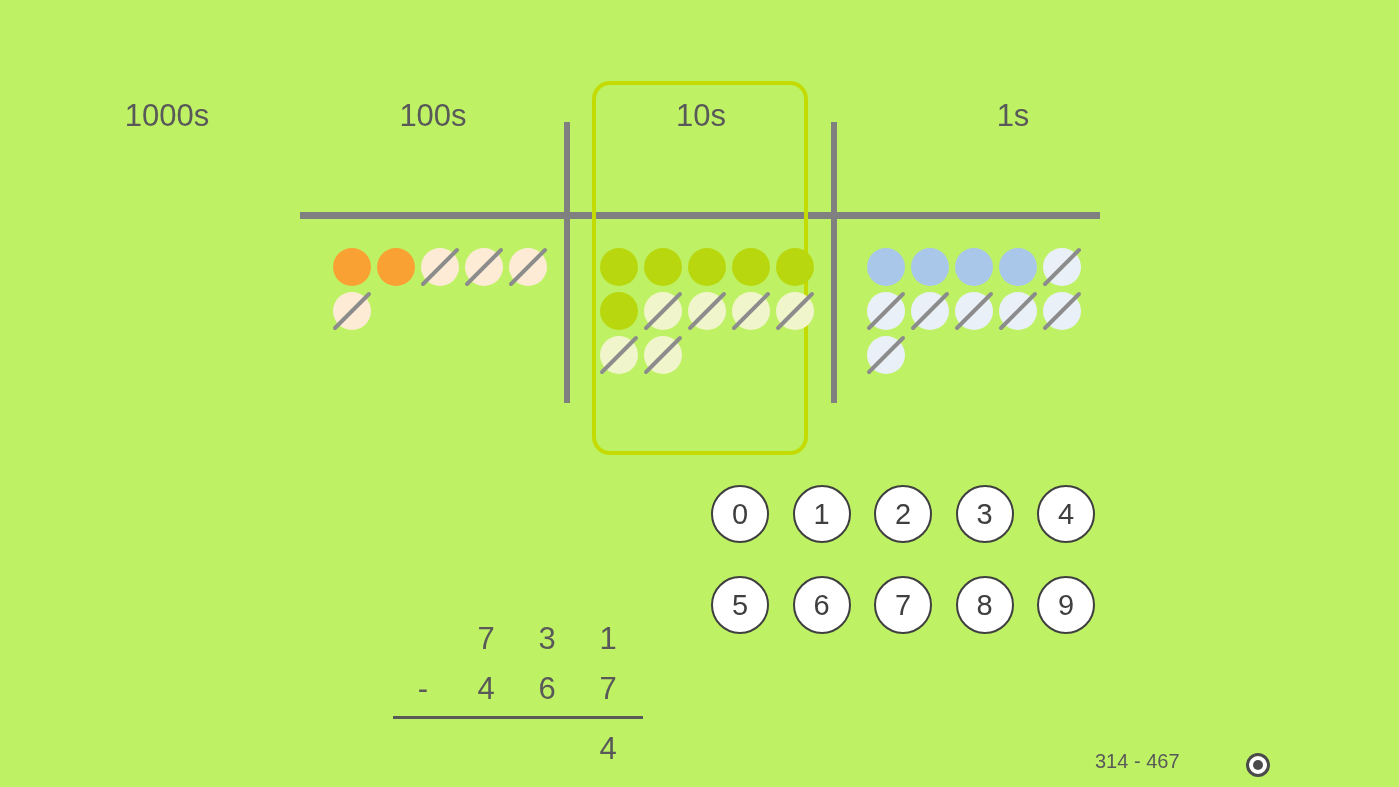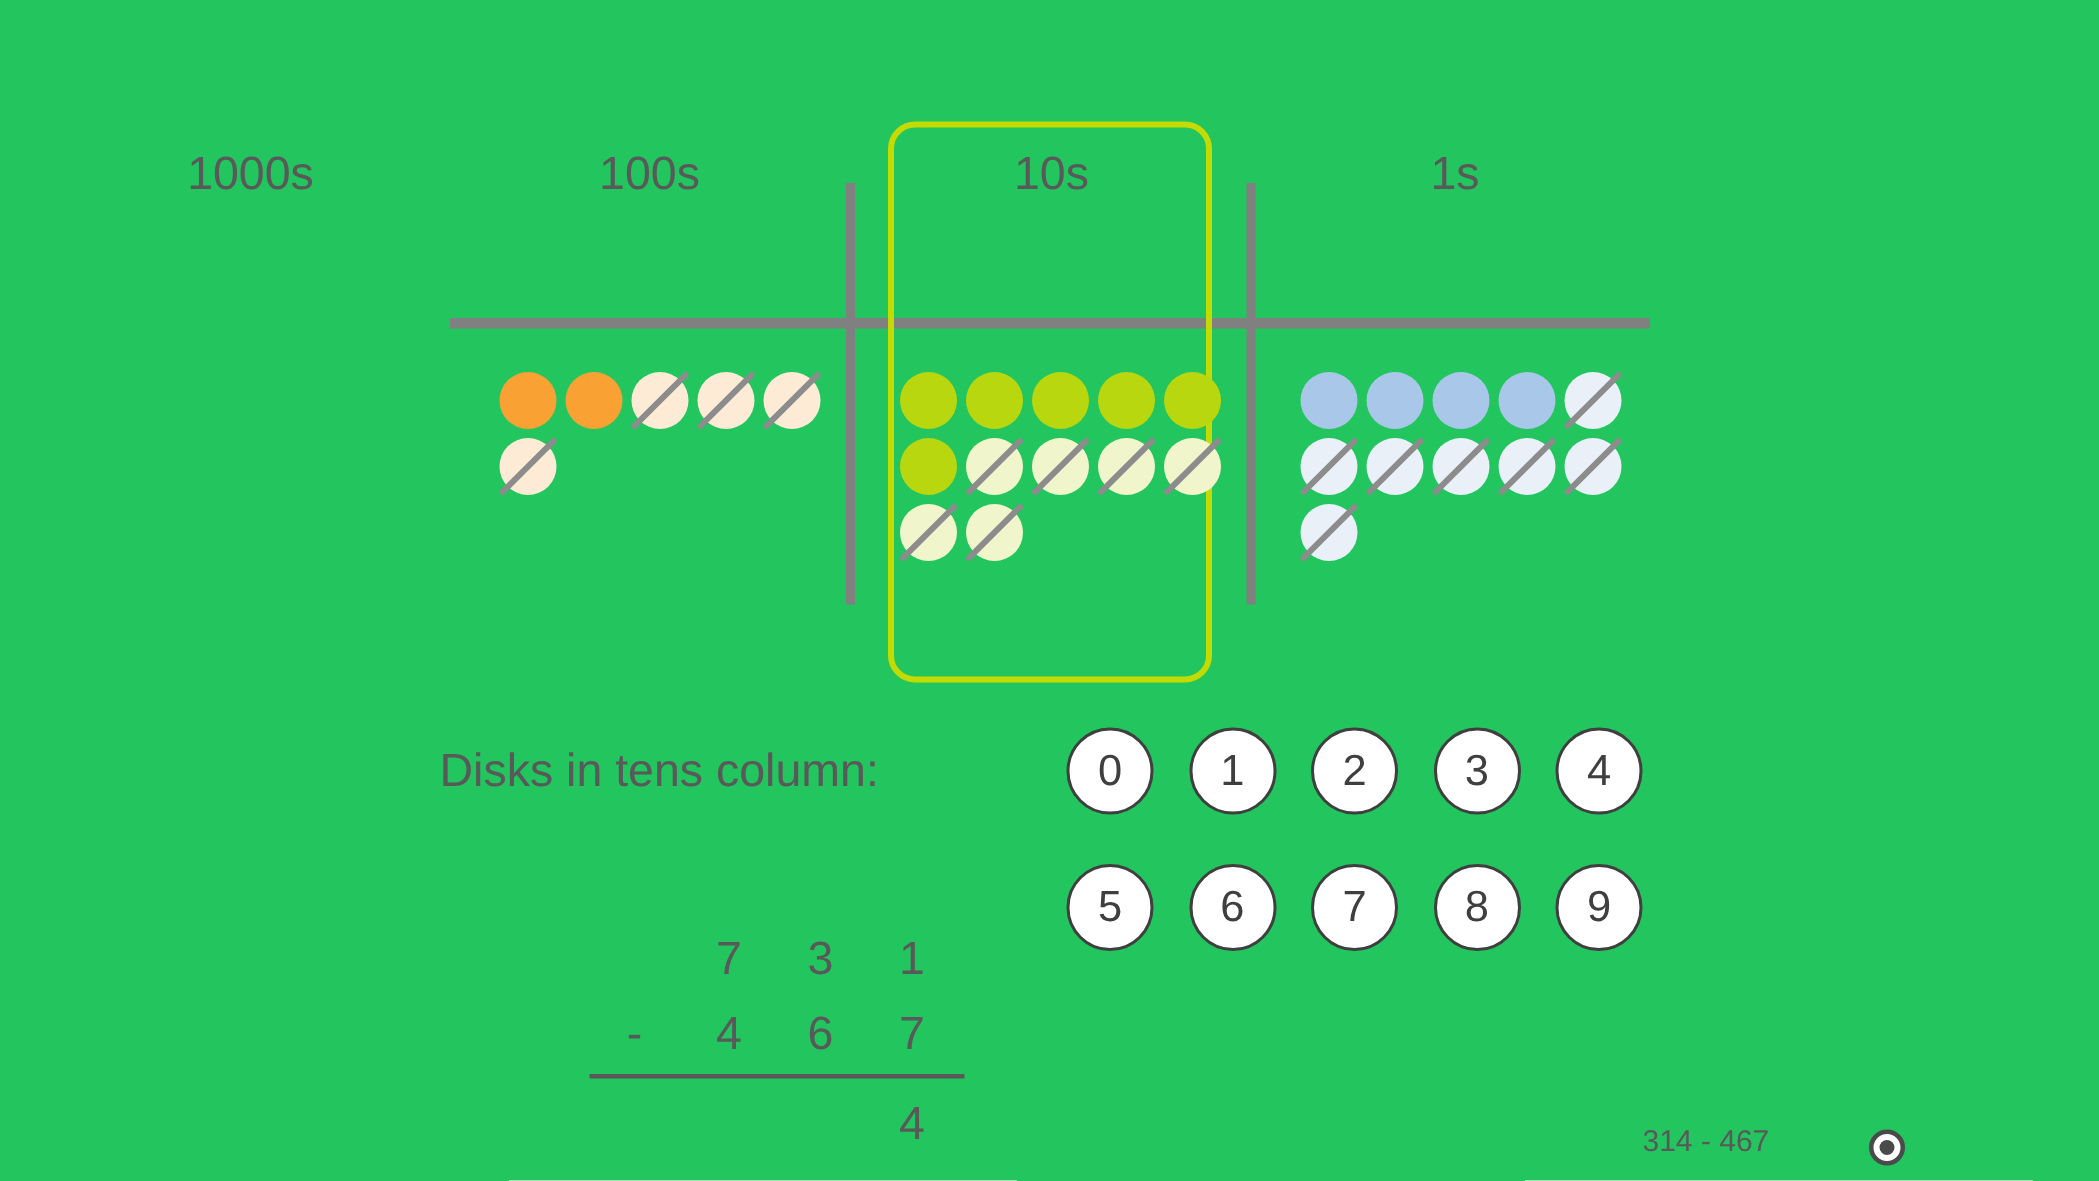--- a/index.html
+++ b/index.html
@@ -1,18 +1,18 @@
 <!DOCTYPE html>
 <html><head>
 <meta charset="utf-8">
 <style>
   * { margin:0; padding:0; box-sizing:border-box; }
   html,body { background:#ffffff; }
   body { font-family:"Liberation Sans","DejaVu Sans",sans-serif; }
-  .stage { position:relative; width:1399px; height:787px; background:#22c55e; overflow:hidden; }
+  .stage { position:relative; width:1399px; height:787px; background:#bef264; overflow:hidden; }
 
   
   .col-label { position:absolute; top:96px; transform:translateX(-50%); font-size:31px; line-height:40px; color:#595959; white-space:nowrap; }
   .h-line { position:absolute; left:300px; top:212px; width:800px; height:7px; background:#808080; }
   .v-line { position:absolute; top:122px; width:6px; height:281px; background:#808080; }
   .highlight-box { position:absolute; left:592px; top:81px; width:216px; height:374px; border:4px solid #c3db00; border-radius:18px; background:transparent; }
 
   .disk-group { position:absolute; width:220px; }
   .disk { position:absolute; width:38px; height:38px; border-radius:50%; }
   .slash { position:absolute; left:50%; top:50%; width:52px; height:4px; border-radius:2px; background:#8c8c8c; transform:translate(-50%,-50%) rotate(-45deg); }
@@ -32,21 +32,21 @@
   .record-icon .dot { position:absolute; left:50%; top:50%; width:10px; height:10px; transform:translate(-50%,-50%); border-radius:50%; background:#4a4a4a; }
 </style>
 </head>
 <body>
 
 <div class="stage">
 
   <div class="col-label" style="left:167px">1000s</div>
   <div class="col-label" style="left:433px">100s</div>
   <div class="col-label" style="left:701px">10s</div>
-  <div class="col-label" style="left:970px">1s</div>
+  <div class="col-label" style="left:1013px">1s</div>
 
   <div class="h-line"></div>
   <div class="v-line" style="left:564px"></div>
   <div class="v-line" style="left:831px"></div>
 
   <div class="highlight-box" id="highlight-box" style="border-color: rgb(195, 219, 0);"></div>
 
   <div class="disk-group" id="disks-hundreds" style="left:333px; top:248px">
       <div class="disk" style="left: 0px; top: 0px; background: rgb(249, 162, 51);"></div>
       <div class="disk" style="left: 44px; top: 0px; background: rgb(249, 162, 51);"></div>
@@ -110,21 +110,20 @@
         <div class="slash" style="background: rgb(140, 140, 140);"></div>
       </div>
       <div class="disk" style="left: 176px; top: 44px; background: rgb(234, 240, 248);">
         <div class="slash" style="background: rgb(140, 140, 140);"></div>
       </div>
       <div class="disk" style="left: 0px; top: 88px; background: rgb(234, 240, 248);">
         <div class="slash" style="background: rgb(140, 140, 140);"></div>
       </div>
     </div>
 
-  <div class="question">Disks in tens column:</div>
 
   <div id="choices">
       <div class="choice" style="left: 0px; top: 0px; border-color: rgb(63, 63, 63);">0</div>
       <div class="choice" style="left: 81.5px; top: 0px; border-color: rgb(63, 63, 63);">1</div>
       <div class="choice" style="left: 163px; top: 0px; border-color: rgb(63, 63, 63);">2</div>
       <div class="choice" style="left: 244.5px; top: 0px; border-color: rgb(63, 63, 63);">3</div>
       <div class="choice" style="left: 326px; top: 0px; border-color: rgb(63, 63, 63);">4</div>
       <div class="choice" style="left: 0px; top: 91px; border-color: rgb(63, 63, 63);">5</div>
       <div class="choice" style="left: 81.5px; top: 91px; border-color: rgb(63, 63, 63);">6</div>
       <div class="choice" style="left: 163px; top: 91px; border-color: rgb(63, 63, 63);">7</div>

